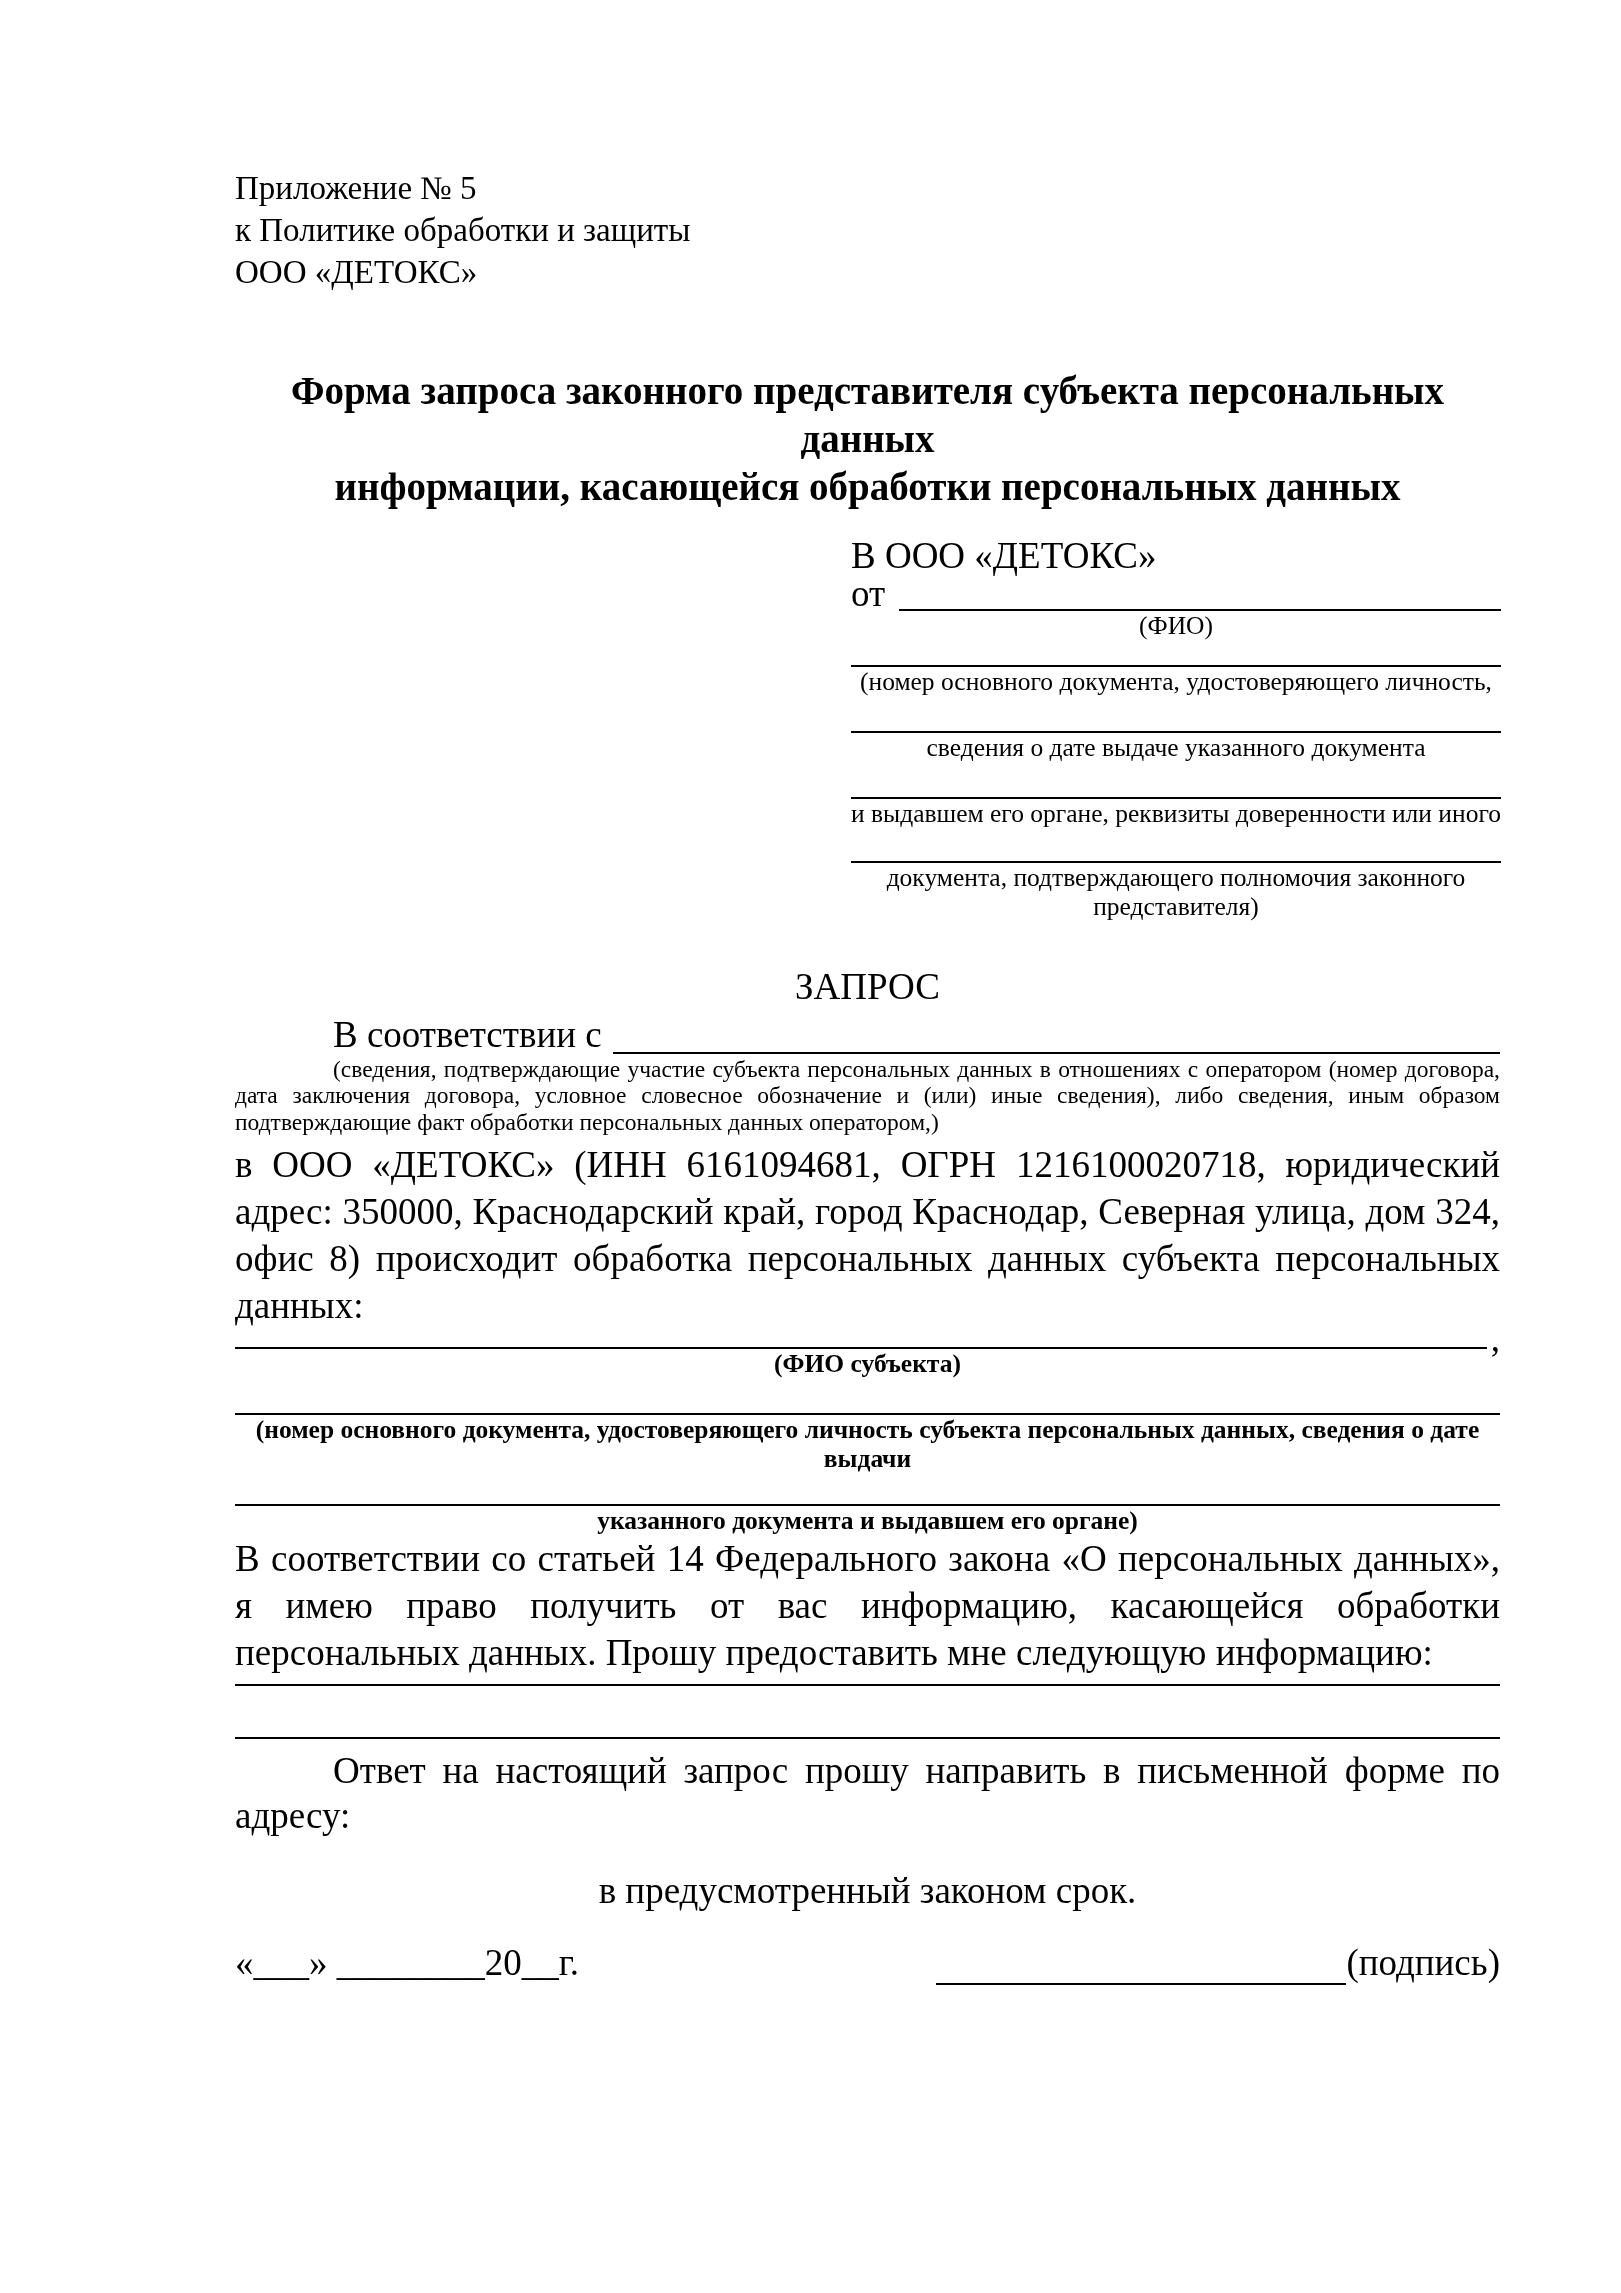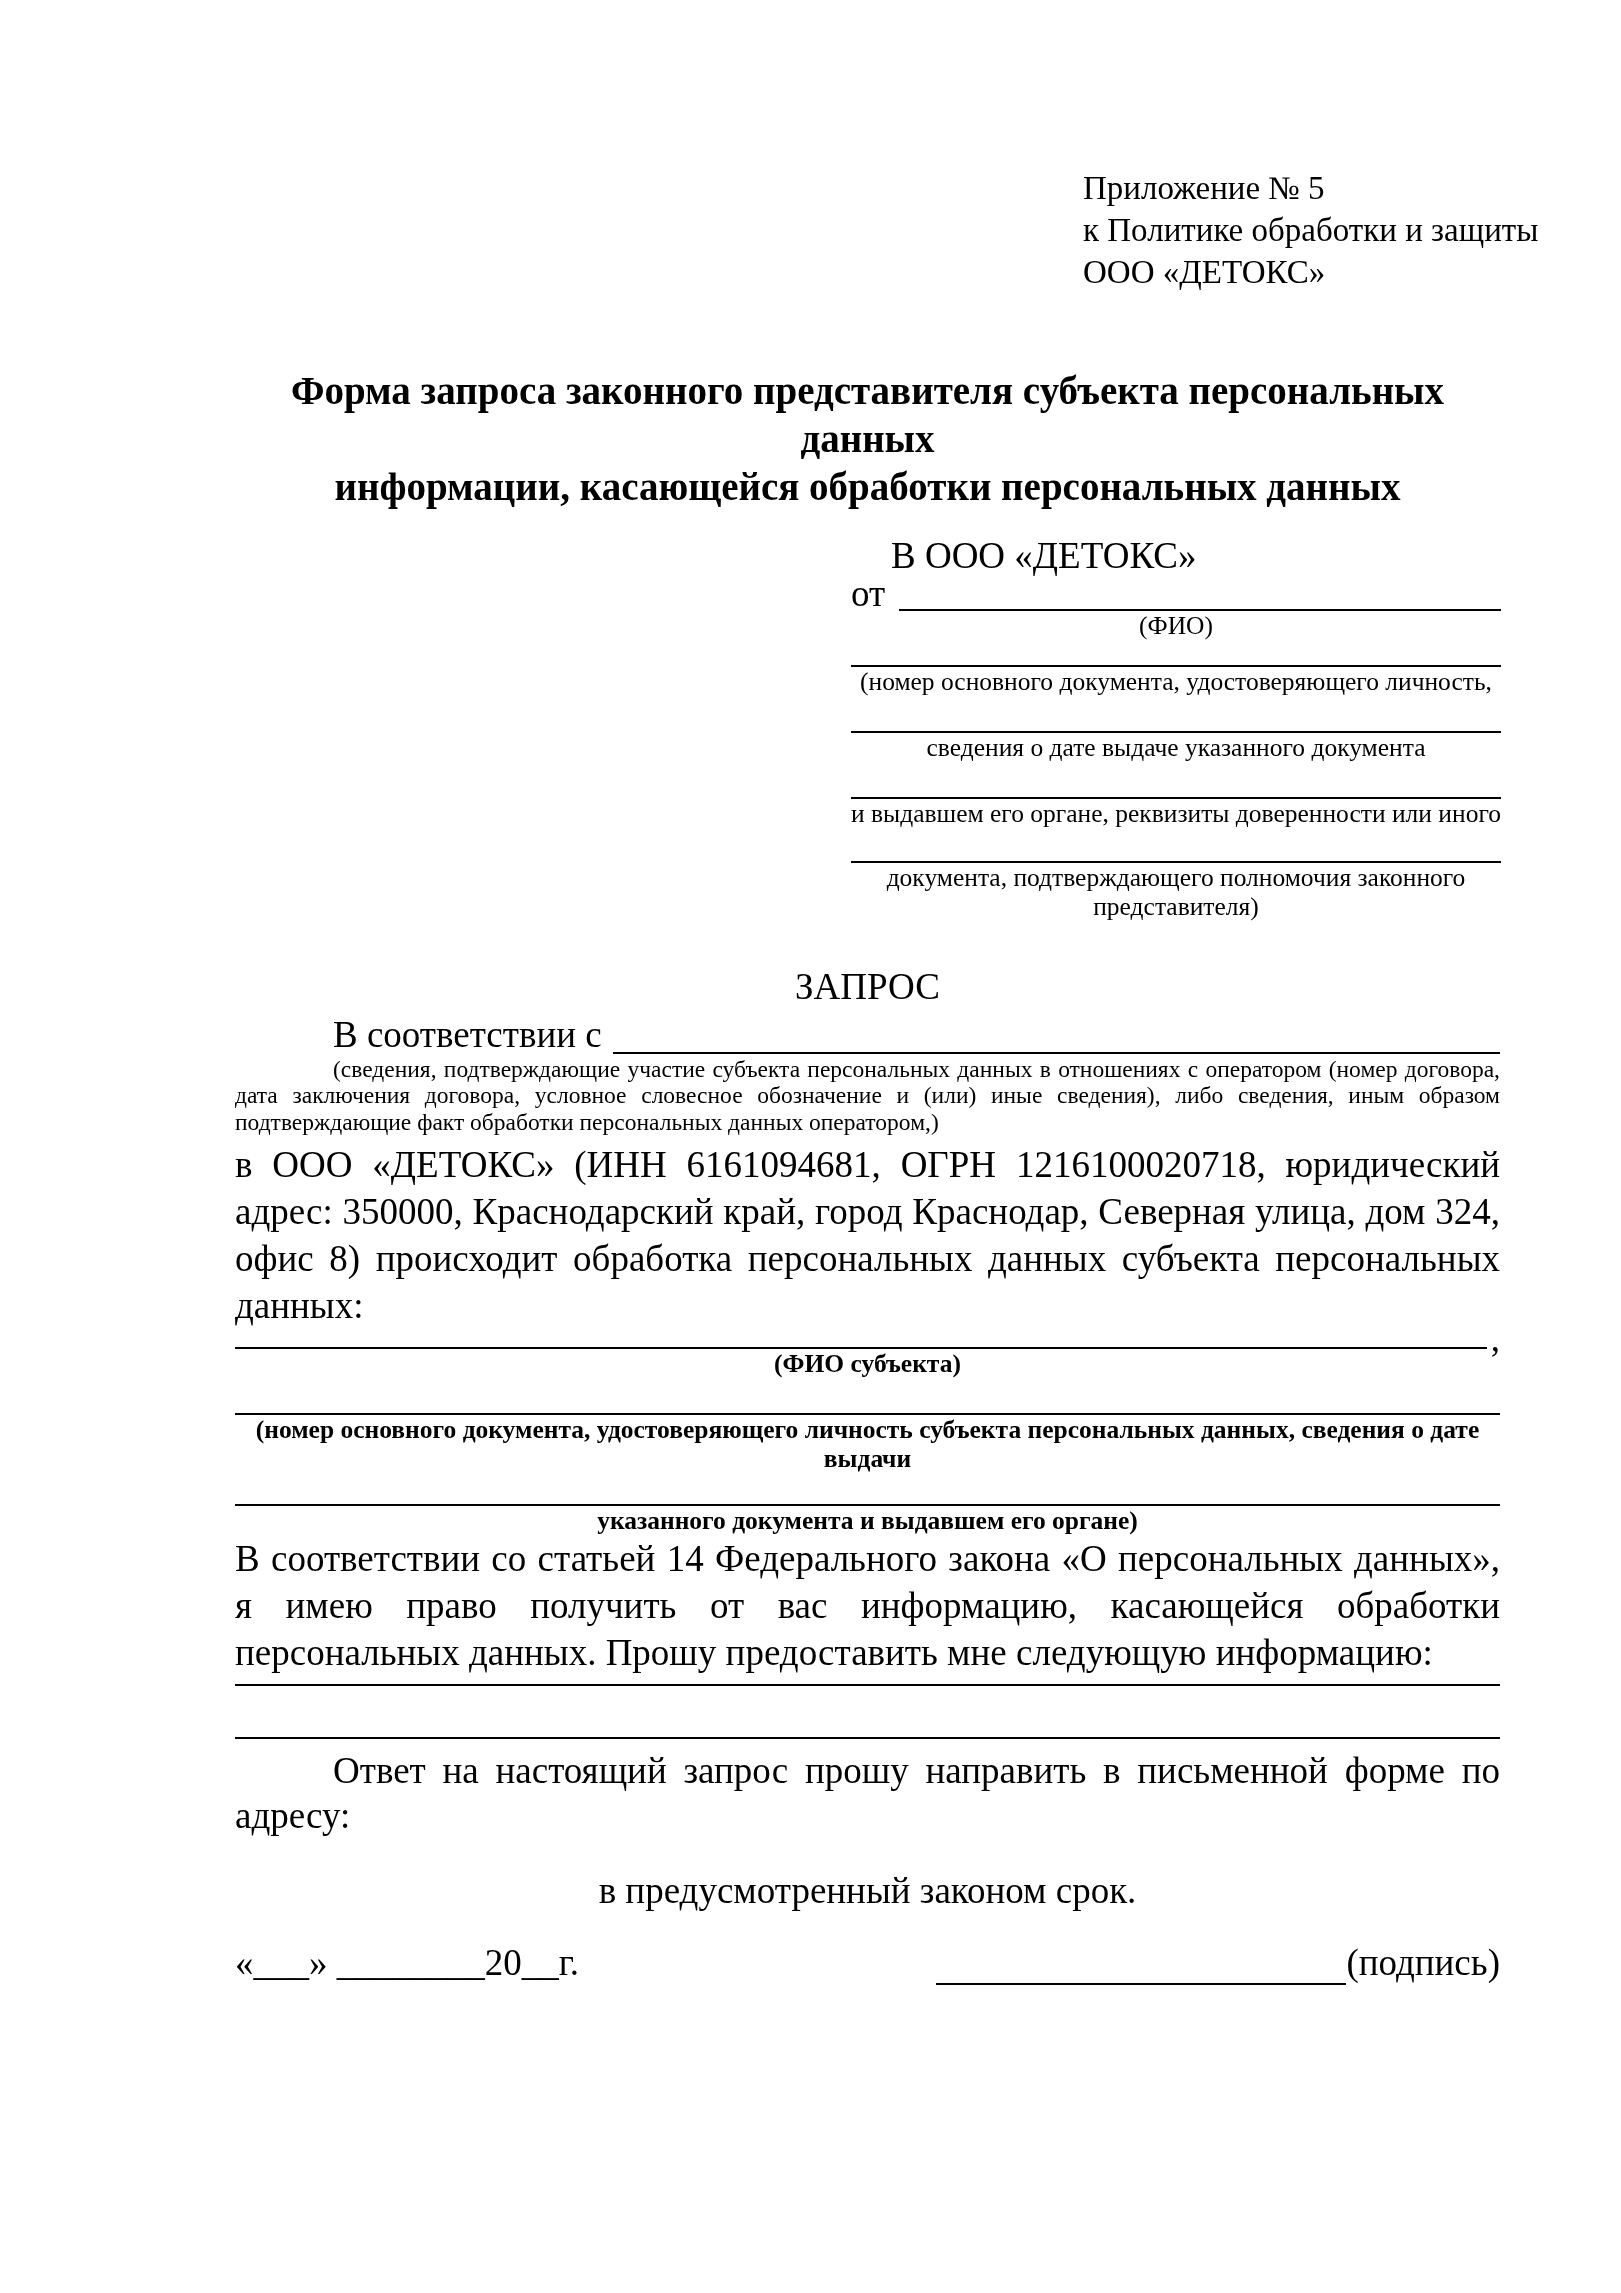--- a/index.html
+++ b/index.html
@@ -9,28 +9,28 @@
     background:#ffffff;
     color:#000;
     font-family:"Liberation Serif","DejaVu Serif",serif;
     box-sizing:border-box;
     padding:167px 121px 0 235px; 
     overflow:hidden;
   }
   .content { width:1265px; }
 
   
-  .annex { margin-left:848px; font-size:33px; line-height:42px; white-space:nowrap; }
+  .annex { font-size:33px; line-height:42px; white-space:nowrap; }
 
   
   .doc-title { margin-top:74px; text-align:center; font-weight:bold; font-size:39px; line-height:48px; }
 
   
   .addr { margin-top:23.5px; margin-left:616px; width:650px; }
-  .addr-to { font-size:37px; line-height:41px;margin-left:40px; }
+  .addr-to { font-size:37px; line-height:41px; }
   .addr-from { display:flex; align-items:flex-end; font-size:37px; line-height:35px; }
   .addr-from-label { padding-right:13.7px; }
   .fill { flex:1 1 auto; border-bottom:2.9px solid #000; min-height:29px; }
   .cap { font-size:25.5px; line-height:29px; text-align:center; }
   .uline { border-bottom:2.9px solid #000; }
   .sp26 { height:25.5px; } .sp36 { height:35px; } .sp34 { height:33px; }
 
   
   .zapros { margin-top:43px; text-align:center; font-size:37px; line-height:45px; }
   .intro-row { margin-top:5.9px; display:flex; align-items:flex-end; font-size:37px; line-height:39px; padding-left:98px; }

